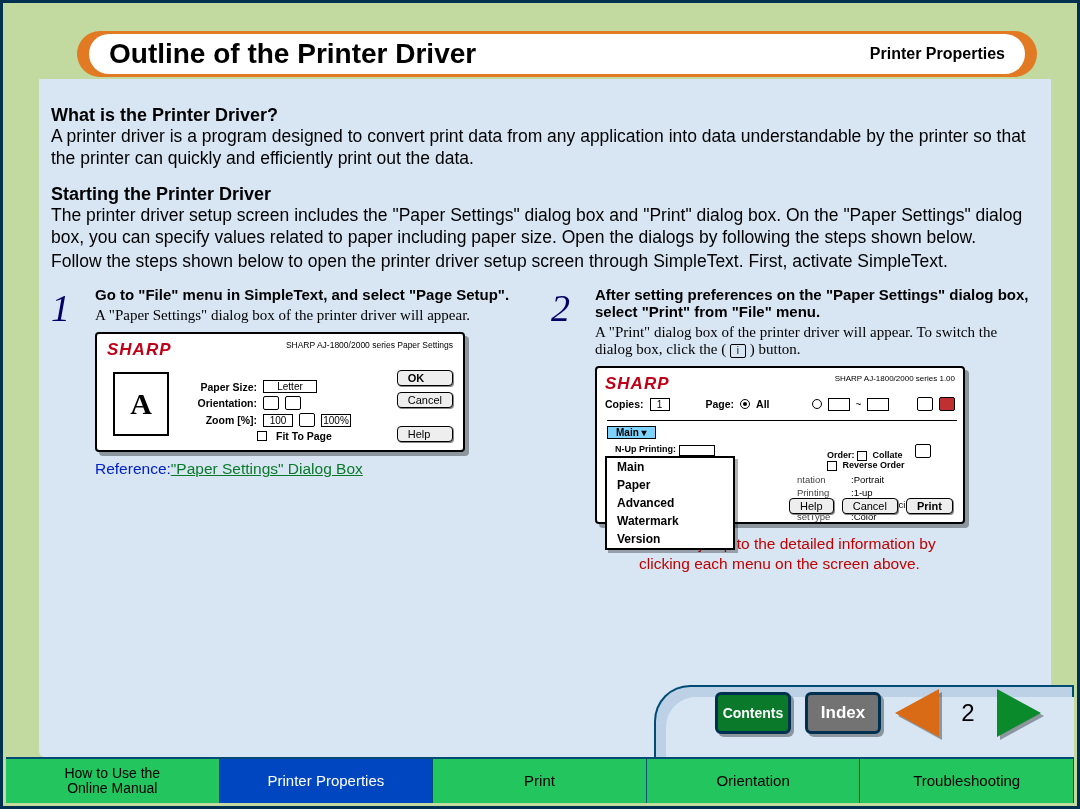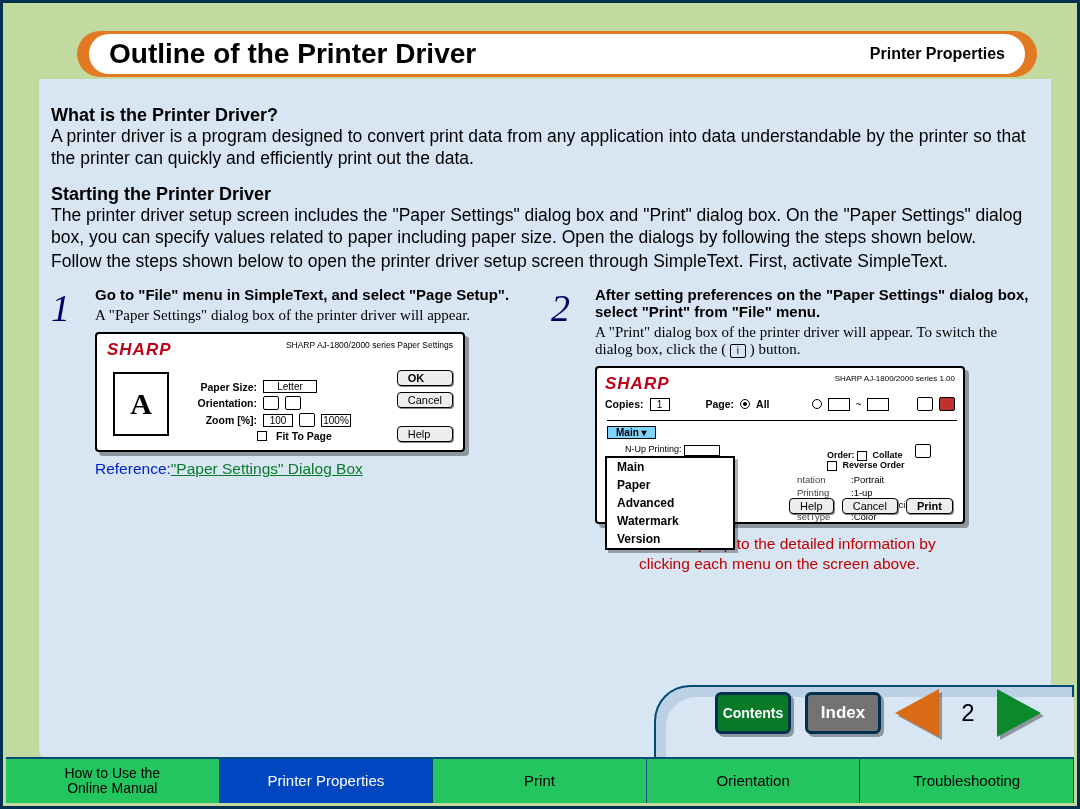--- a/index.html
+++ b/index.html
@@ -92,21 +92,21 @@
   .d2-row { display:flex; align-items:center; gap:6px; margin:3px 0; font-size:10px;justify-content:space-between; }
   .d2-bar {
     position:absolute; left:10px; top:52px; width:350px; height:0;
     border-top:1px solid #000;
   }
   .d2-main-tab {
     position:absolute; left:10px; top:58px;
     border:1px solid #000; padding:0 8px; font-size:10px; font-weight:bold;
     background:#7dd3fc;
   }
-  .d2-nup { position:absolute; left:28px; top:76px; font-size:9px; font-weight:normal; }
+  .d2-nup { position:absolute; left:18px; top:76px; font-size:9px; font-weight:bold; }
   .d2-nup-box{ display:inline-block; border:1px solid #000; width:36px; height:11px; vertical-align:middle;}
   .d2-order { position:absolute; left:230px; top:76px; font-size:9px; font-weight:bold;}
   .d2-rev   { position:absolute; left:230px; top:92px; font-size:9px; font-weight:bold;}
   .dummy-icon { display:inline-block; width:16px; height:14px; border:1px solid #000; border-radius:2px; }
   .d2-menu {
     position:absolute; left:8px; top:88px; width:130px;
     border:2px solid #000; background:#fff; box-shadow: 3px 3px 0 rgba(0,0,0,0.3);
     font-size:12px; font-weight:bold;
   }
   .d2-menu div { padding:2px 10px; cursor:pointer; }

